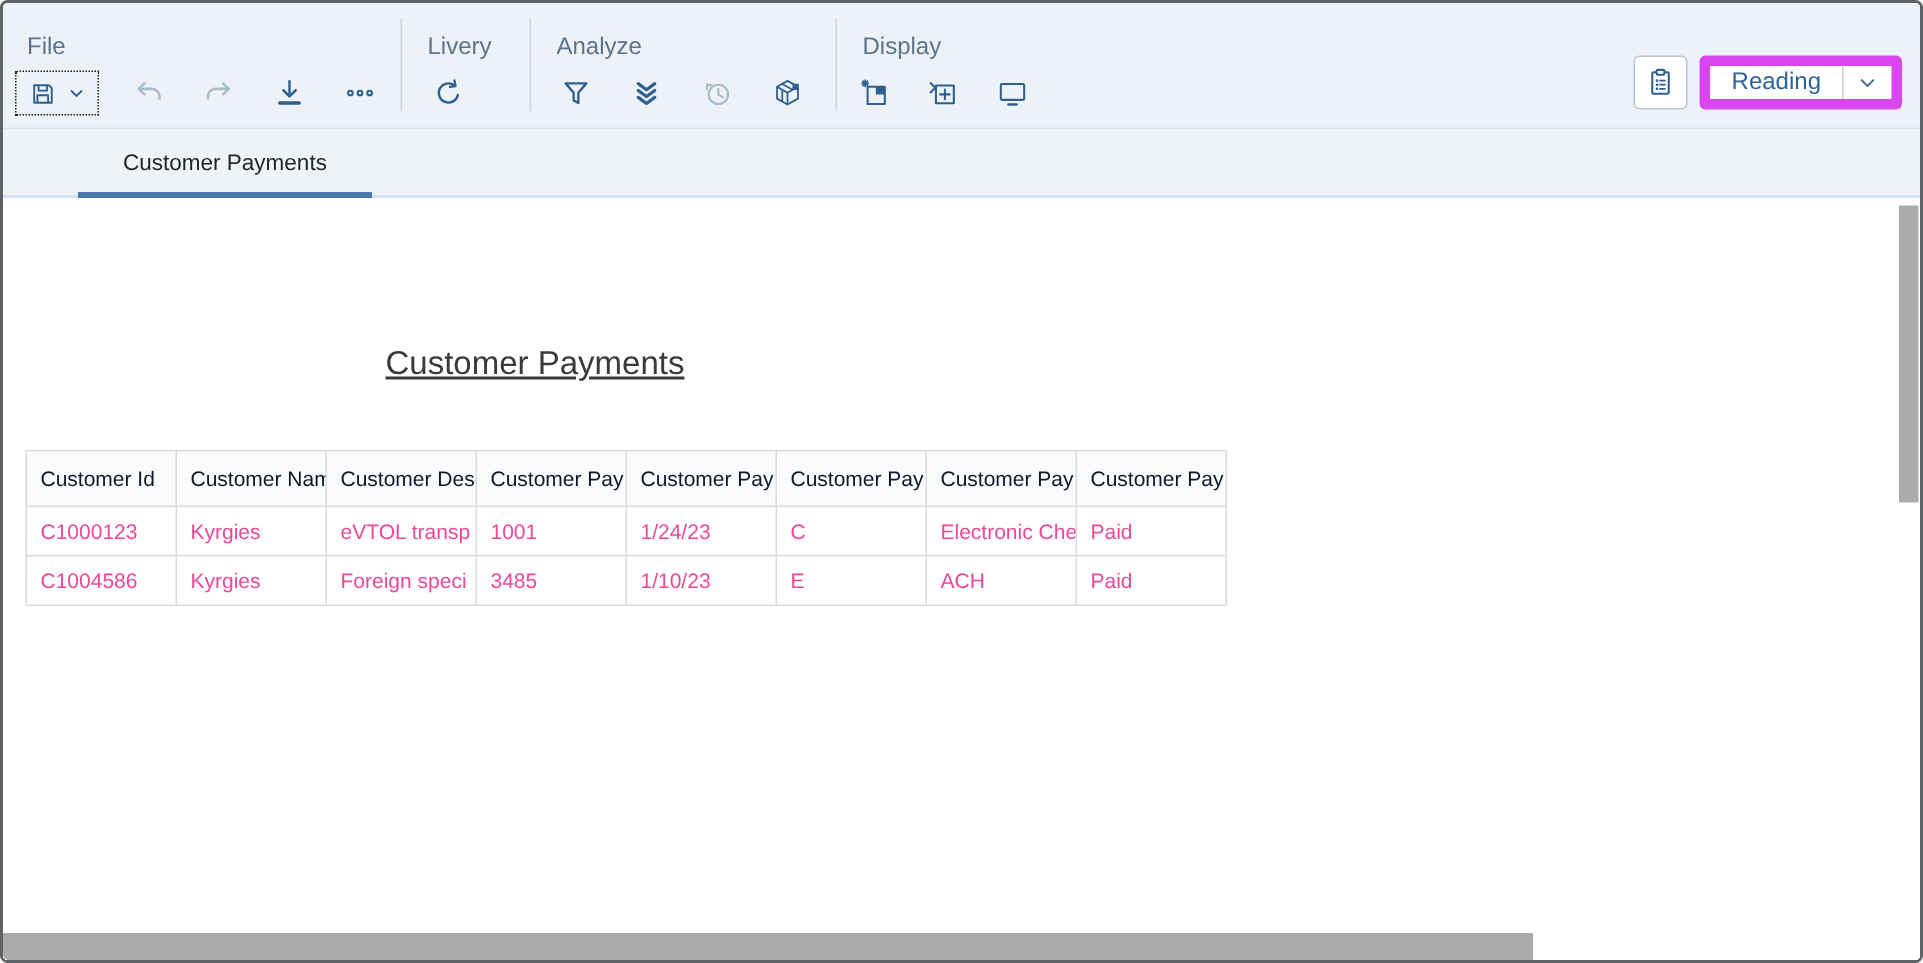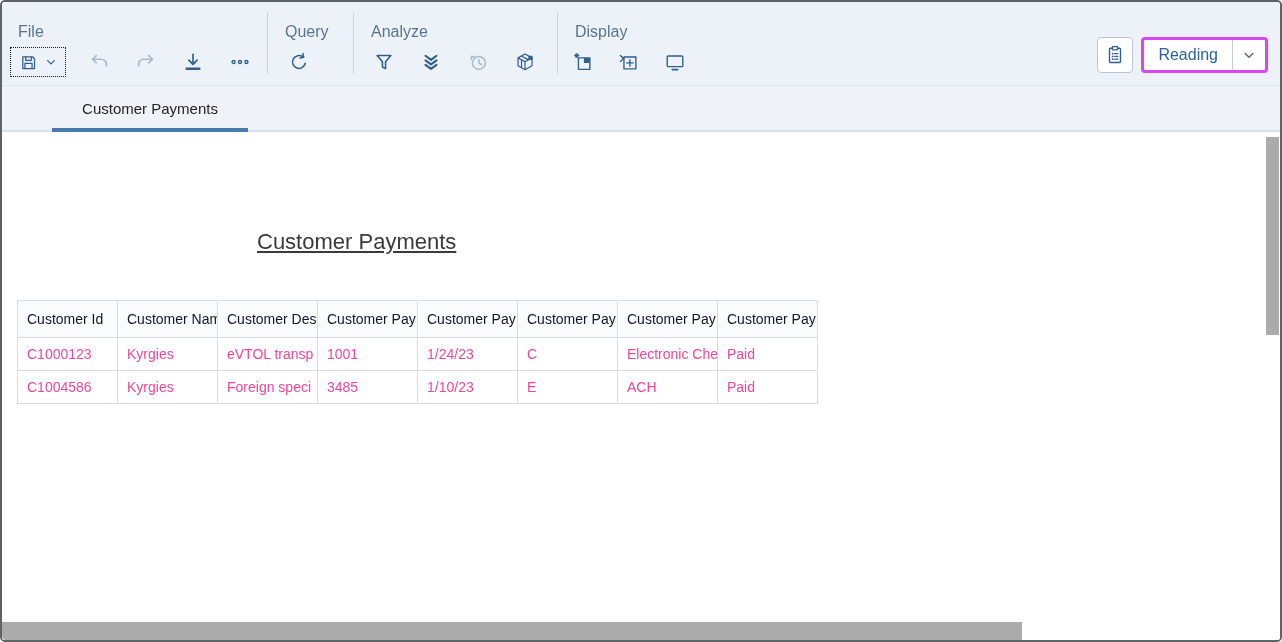--- a/index.html
+++ b/index.html
@@ -13,21 +13,21 @@
   .ticons{display:flex;align-items:center;margin-top:6px;}
   .icon-btn{width:28px;height:30px;display:flex;align-items:center;justify-content:center;
     color:#2e5f8f;flex:0 0 auto;}
   .icon-btn.disabled{color:#a9bcca;}
   .sep{position:absolute;top:10px;width:1px;height:62px;background:#ccd5de;}
   .save-box{display:flex;align-items:center;justify-content:center;gap:7px;width:56px;height:30px;
     border:1px dotted #1c1c1c;color:#2e5f8f;box-sizing:border-box;}
   .right-cluster{position:absolute;top:35px;right:12px;display:flex;gap:8px;align-items:center;}
   .sq-btn{width:36px;height:36px;background:#fff;border:1px solid #bcc6d1;border-radius:4px;
     display:flex;align-items:center;justify-content:center;color:#2e5f8f;box-sizing:border-box;}
-  .split-btn{height:36px;background:#fff;border:3px solid #d946ef;border-radius:4px;
+  .split-btn{height:36px;background:#fff;border:7px solid #d946ef;border-radius:4px;
     display:flex;align-items:stretch;box-sizing:border-box;overflow:hidden;}
   .split-label{display:flex;align-items:center;padding:0 14px;font-size:16px;color:#2f6398;}
   .split-divider{width:1px;background:#c6cfd9;}
   .split-arrow{width:32px;display:flex;align-items:center;justify-content:center;color:#44688e;}
   
   .tabstrip{position:absolute;left:0;top:84px;width:100%;height:46px;background:#eff3f7;
     border-bottom:2px solid #d6e2f0;box-sizing:border-box;}
   .tab{position:absolute;left:50px;top:0;width:196px;height:44px;display:flex;align-items:center;
     justify-content:center;font-size:15px;color:#232528;}
   .tab-underline{position:absolute;left:0;bottom:-2px;width:100%;height:4px;background:#4a7aab;}
@@ -106,21 +106,21 @@
                 <circle cx="19" cy="12" r="1.7"></circle>
             </svg>
           </span>
         </div>
       </div>
     </div>
 
     <div class="sep" style="left:265px"></div>
 
     <div class="tgroup" style="left:283px">
-      <div class="tgroup-label">Query</div>
+      <div class="tgroup-label">Livery</div>
       <div class="ticons">
         <div class="icon-btn">
           <span>
             <svg width="22" height="22" viewBox="0 0 24 24" fill="none" stroke="currentColor" stroke-width="1.7" stroke-linecap="round" stroke-linejoin="round">
               <path d="M18.8 13.4A7 7 0 1 1 16.2 6.4"></path>
               <path d="M16.3 2.9l.8 4-4 .7"></path>
             </svg>
           </span>
         </div>
       </div>

